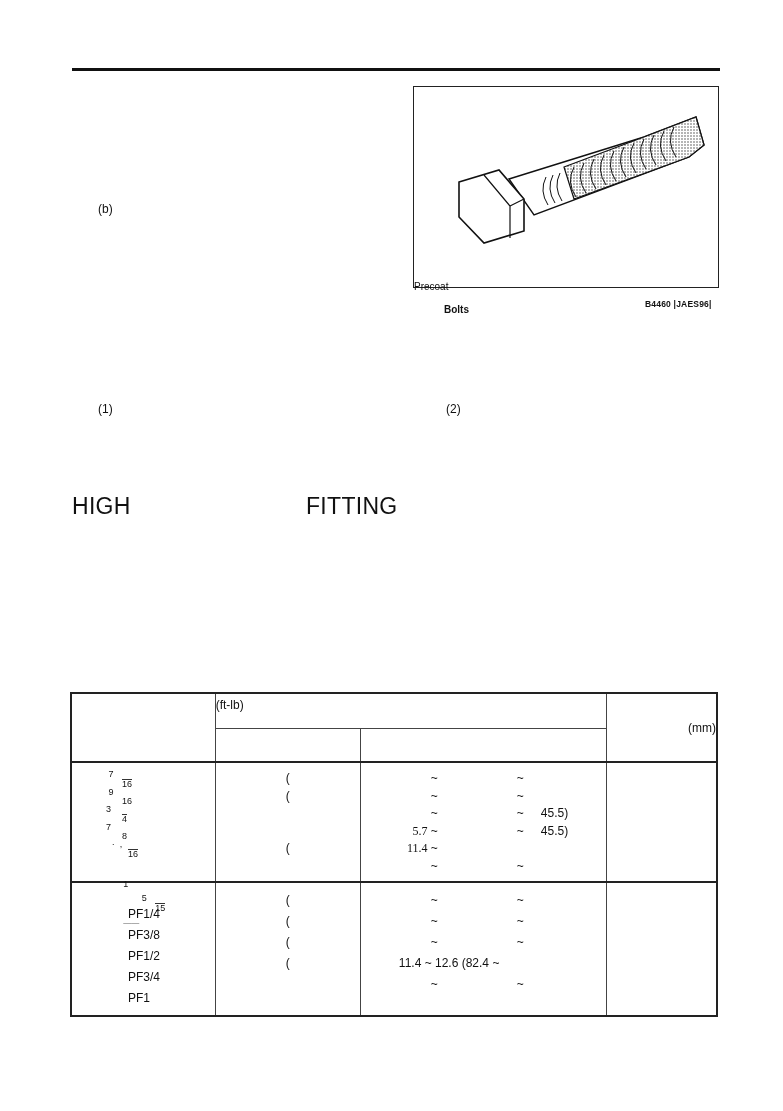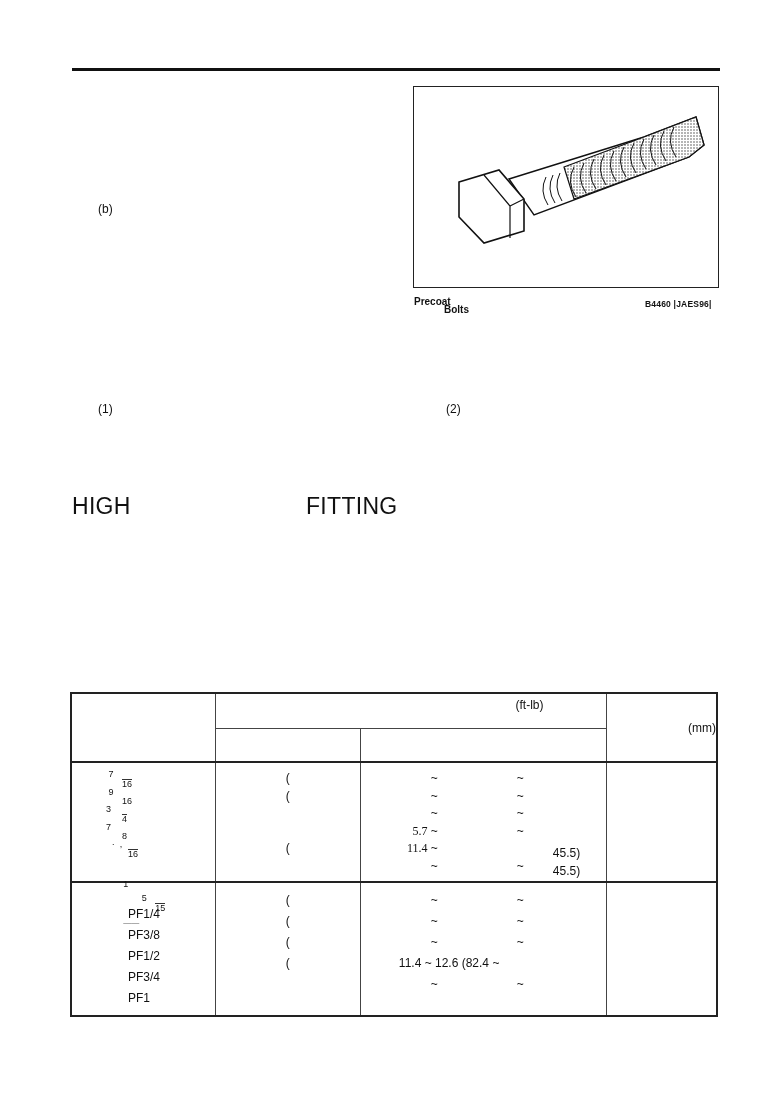--- a/index.html
+++ b/index.html
@@ -1,21 +1,21 @@
 <!DOCTYPE html>
 <html><head>
 <meta charset="utf-8">
 <style>
   html, body { margin:0; padding:0; background:#ffffff; }
   body { width:783px; height:1111px; position:relative; overflow:hidden;
          font-family:"Liberation Sans", sans-serif; color:#111; }
   .abs { position:absolute; }
   .rule { left:72px; top:68px; width:648px; height:3px; background:#111; }
   .figure-frame { left:413px; top:86px; width:306px; height:202px; border:1.5px solid #222; box-sizing:border-box; }
-  .caption-l { left:414px; top:296px; font-size:10px; font-weight:bold; }
+  .caption-l { left:414px; top:281px; font-size:10px; font-weight:normal; }
   .caption-sub { left:444px; top:304px; font-size:10px; font-weight:bold; }
   .caption-r { left:645px; top:299px; font-size:8.5px; font-weight:bold; letter-spacing:0.2px; }
   .label { font-size:12px; }
   .heading { font-size:23px; font-weight:normal; letter-spacing:0.3px; }
 
   table.spec { position:absolute; left:70px; top:692px; width:648px; border-collapse:collapse;
                border:2px solid #222; font-size:12px; }
   table.spec td { border:1px solid #444; padding:0; vertical-align:top; }
   table.spec tr.hdr1 td { height:30px; }
   table.spec tr.hdr2 td { height:32px; }
@@ -27,21 +27,21 @@
   .cell-rows { padding:6px 0 6px 0; }
   .row-line { height:21px; line-height:21px; position:relative; white-space:pre; }
   .frac { display:inline-block; vertical-align:middle; text-align:center; font-size:9px; line-height:9px; }
   .frac .num { display:block; }
   .frac .den { display:block; border-top:1px solid #333;margin-left:32px; }
   .frac .den.nobar { border-top:none; }
   .small-rows .row-line { height:17.5px; line-height:17.5px; }
   .tilde-a { position:absolute; left:70px; }
   .tilde-b { position:absolute; left:156px; }
   .val-a { position:absolute; right:178px;font-family:Liberation Serif, serif; }
-  .val-end { position:absolute; left:192px;margin-top:40px; }
+  .val-end { position:absolute; left:180px; }
   .paren { position:absolute; left:70px; }
   .pf { padding-left:56px; }
 </style>
 </head>
 <body>
 
 <div class="abs rule"></div>
 
 <div class="abs figure-frame">
   <svg width="303" height="199" viewBox="0 0 303 199">
@@ -86,21 +86,21 @@
 <div class="abs label" style="left:98px; top:402px;">(1)</div>
 <div class="abs label" style="left:446px; top:402px;">(2)</div>
 
 <div class="abs heading" style="left:72px; top:493px;">HIGH</div>
 <div class="abs heading" style="left:306px; top:493px;">FITTING</div>
 
 <table class="spec">
   <tbody>
       <tr class="hdr1">
     <td class="col1" rowspan="2"></td>
-    <td colspan="2" style="text-align:right; padding-right:62px; padding-top:4px;">
+    <td colspan="2" style="text-align:left; padding-right:62px; padding-top:4px;">
       <span>(ft-lb)</span>
     </td>
     <td class="col4" rowspan="2" style="text-align:right; vertical-align:middle; ">
       <span>(mm)</span>
     </td>
   </tr>
   <tr class="hdr2">
     <td class="col2"></td>
     <td class="col3"></td>
   </tr>

